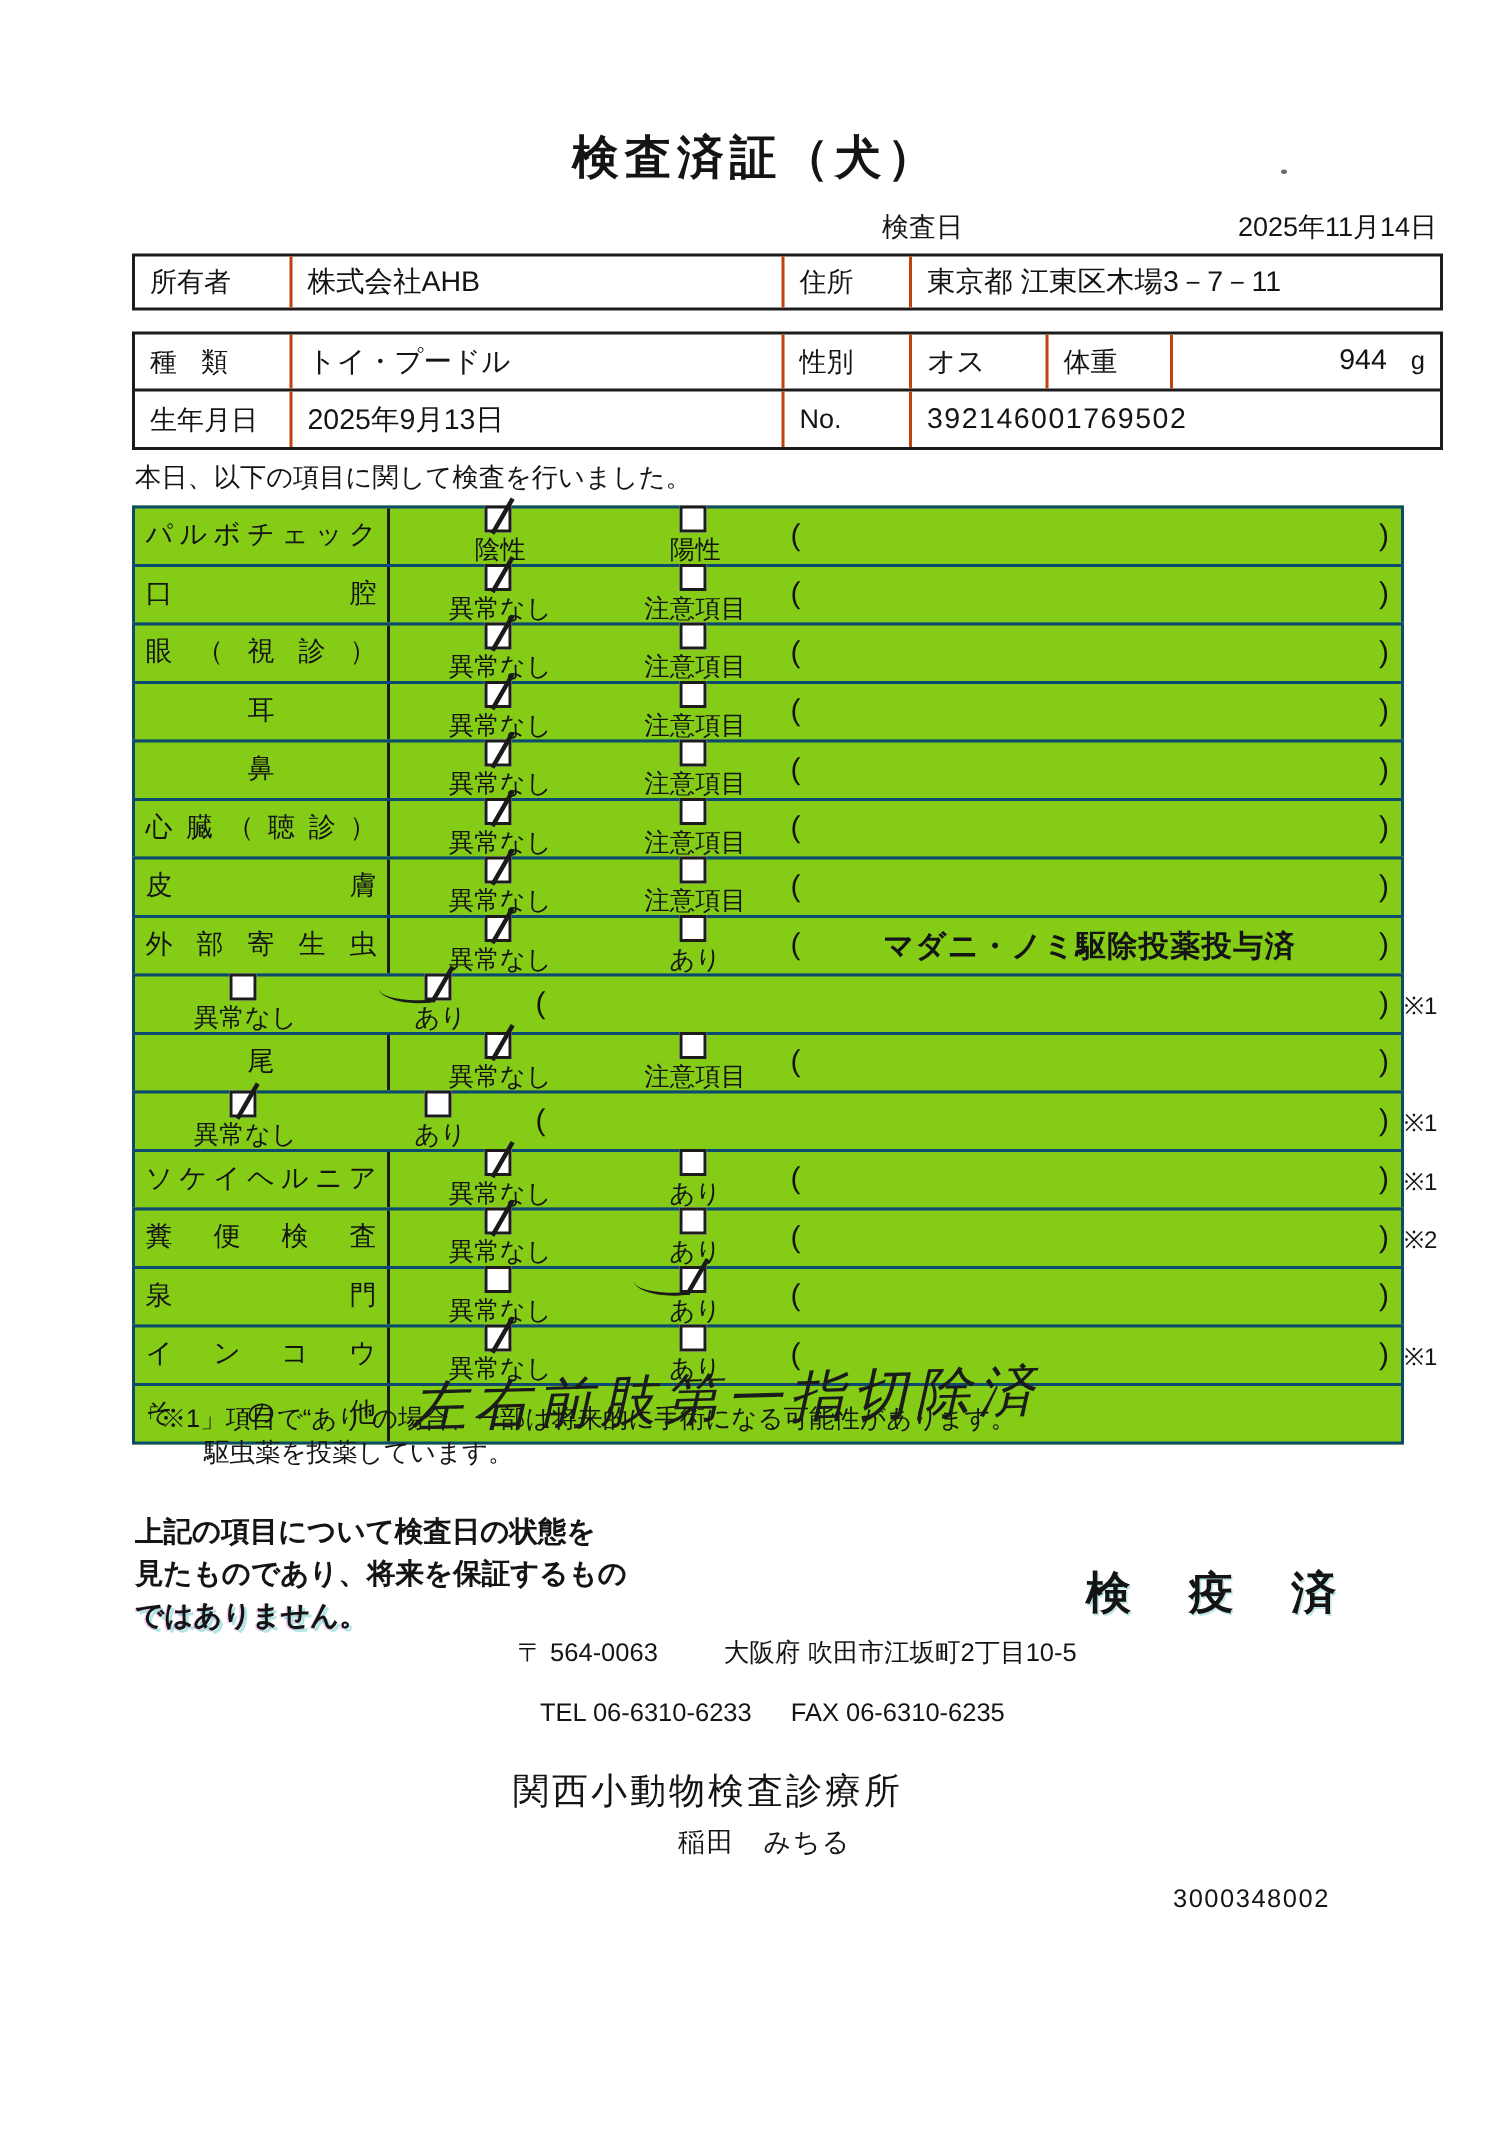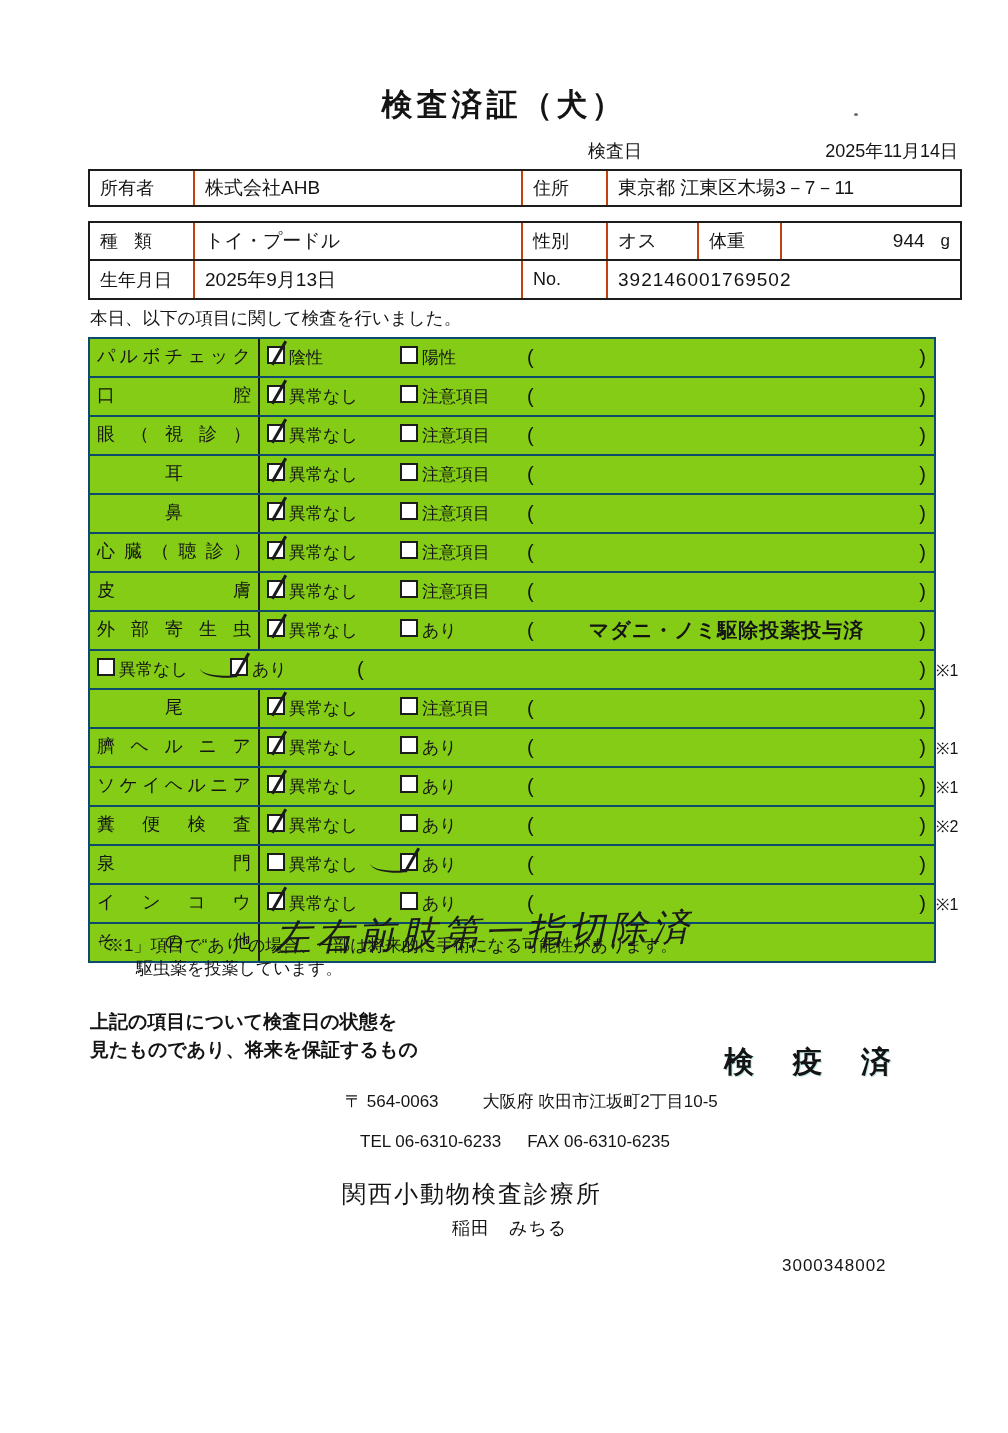--- a/index.html
+++ b/index.html
@@ -66,21 +66,21 @@
   .item-cell {
     width:170px; flex:none; box-sizing:border-box;
     padding:0 7px; border-right:2px solid #1c1c1c;
     font-size:18px; line-height:34px;
     text-align:justify; text-align-last:justify;
     overflow:visible;
   }
   .item-cell.center { text-align:center; text-align-last:center; }
   .item-cell.sm { font-size:15px; letter-spacing:-0.5px; }
   .opts { flex:1; display:flex; align-items:center; padding-left:7px; position:relative; }
-  .opt { display:flex; align-items:flex-start; }
+  .opt { display:flex; align-items:center;flex-direction:column; }
   .opt1 { width:133px; flex:none; }
   .opt2 { width:127px; flex:none; }
   .cb {
     width:14px; height:14px; flex:none;
     border:2px solid #1c1c1c; margin-right:4px;
     position:relative; background:#fff;
   }
   .cb.checked::after {
     content:""; position:absolute; left:2px; bottom:-2px;
     height:27px; width:0; border-left:3px solid #1a1a1a;
@@ -382,21 +382,20 @@
         <span class="paren">
           <span>(</span>
           <span class="p-content"></span>
           <span>)</span>
         </span>
       </div>
       <span class="mark"></span>
     </div>
 
     <div class="exam-row">
-      <div class="item-cell">臍ヘルニア</div>
       <div class="opts">
         <span class="opt opt1">
           <span class="cb checked"></span>
           <span class="opt-label">異常なし</span>
         </span>
         <span class="opt opt2">
           <span class="cb"></span>
           <span class="opt-label">あり</span>
         </span>
         <span class="paren">
@@ -498,20 +497,21 @@
   </div>
 
   <div class="footnotes">
     <div>「※1」項目で“あり”の場合、一部は将来的に手術になる可能性があります。</div>
     <div class="indent">駆虫薬を投薬しています。</div>
   </div>
 
   <div class="disclaimer">
     <div>上記の項目について検査日の状態を</div>
     <div>見たものであり、将来を保証するもの</div>
+    <div class="fringe">ではありません。</div>
   </div>
 
   <div class="stamp">検 疫 済</div>
 
   <div class="postal-line">
     <span>〒 564-0063</span>
     <span>大阪府 吹田市江坂町2丁目10-5</span>
   </div>
   <div class="tel-line">
     <span>TEL 06-6310-6233</span>

